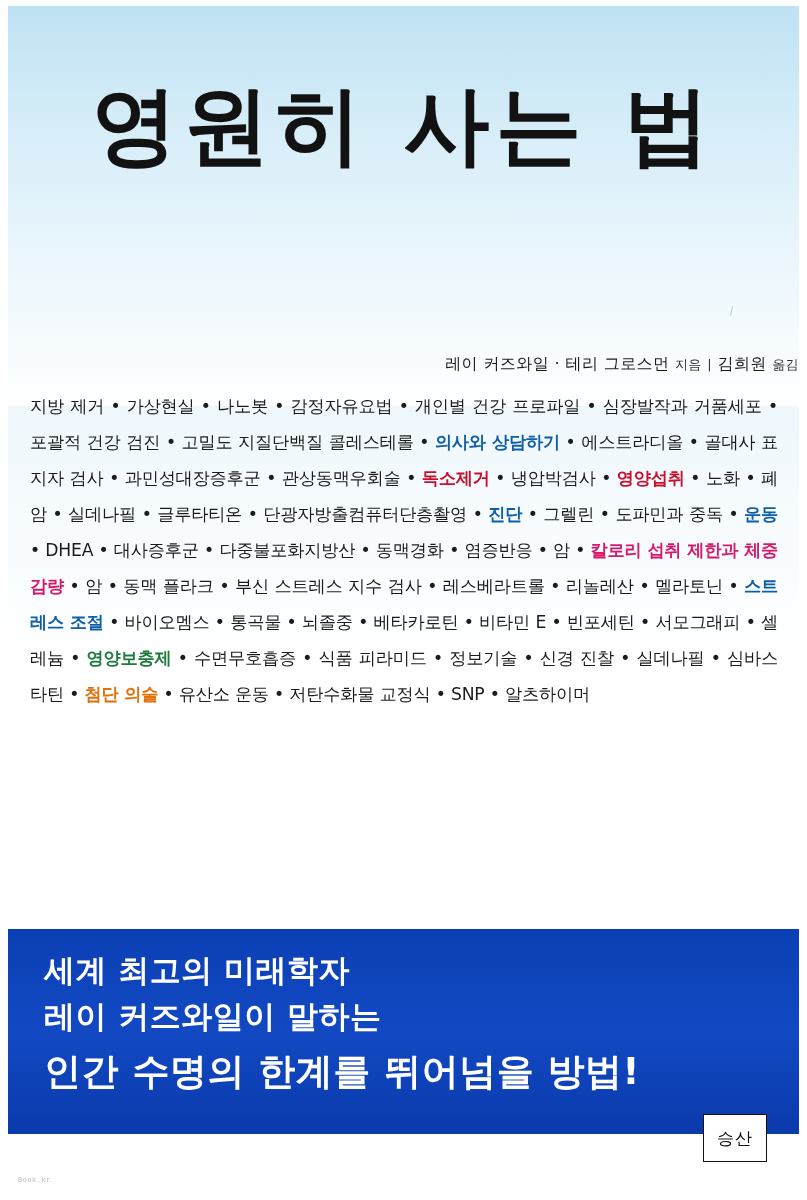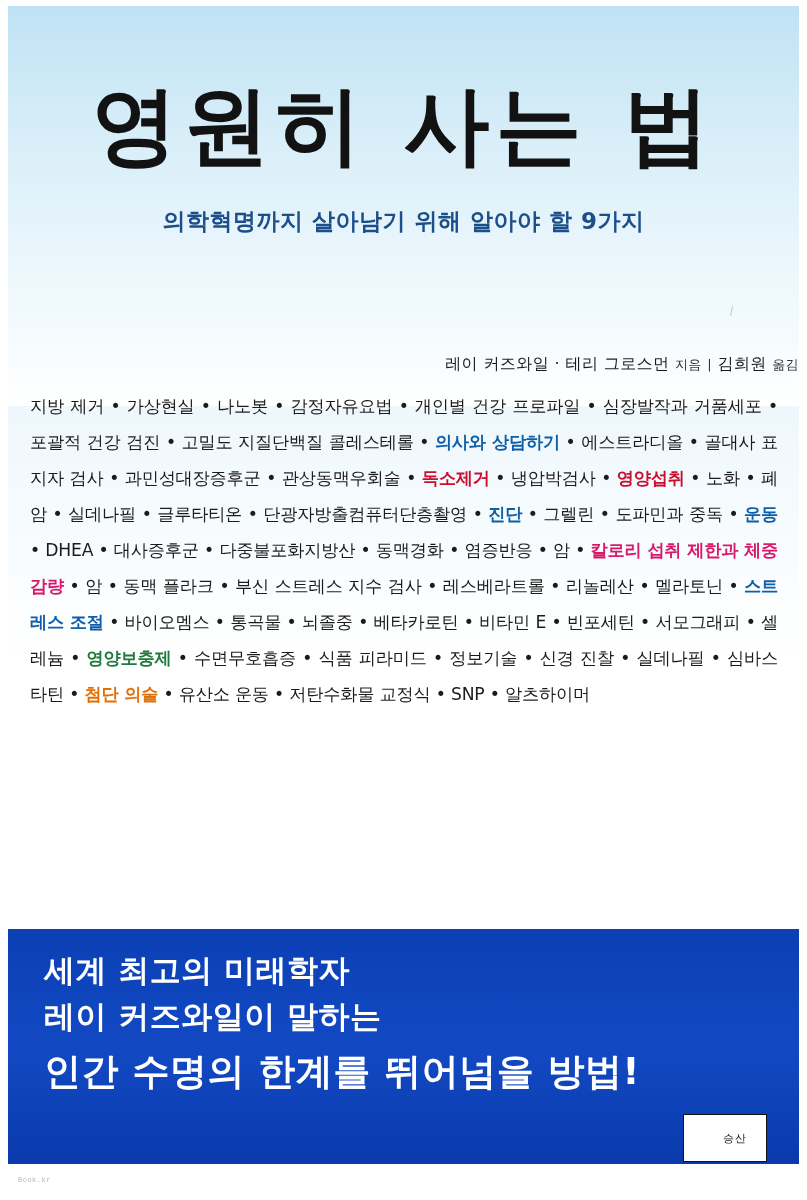--- a/index.html
+++ b/index.html
@@ -106,21 +106,21 @@
   }
   .keywords .hl-orange {
     color: #e2700a;
     font-weight: bold;
   }
   .band {
     position: absolute;
     left: 0;
     top: 923px;
     width: 100%;
-    height: 235px;
+    height: 205px;
     background: #1144b8;
     background: linear-gradient(180deg, #0b3fb4 0%, #1249c3 50%, #0a3aac 100%);
   }
   .band-inner {
     position: absolute;
     left: 36px;
     top: 18px;
     right: 24px;
   }
   .band-line {
@@ -136,25 +136,24 @@
     position: absolute;
     right: 32px;
     bottom: 26px;
     width: 62px;
     height: 46px;
     border: 1.5px solid #111;
     display: flex;
     align-items: center;
     justify-content: center;
     font-family: "DejaVu Sans", "Liberation Sans", sans-serif;
-    font-size: 11px;
+    font-size: 17px;
     color: #111;
     letter-spacing: 1px;
     background: #ffffff;
-    padding-left: 20px;
   }
   .corner-code {
     position: absolute;
     left: 10px;
     bottom: 4px;
     font-family: "Liberation Mono", monospace;
     font-size: 7px;
     color: #b9b9b9;
     letter-spacing: 0.5px;
     text-align: center;
@@ -172,21 +171,20 @@
 </style>
 </head>
 <body>
 
 <div class="page">
   <div class="cover">
     <div class="cover-top"></div>
     <div class="tick"></div>
 
     <div class="title">영원히 사는 법</div>
-    <div class="subtitle">의학혁명까지 살아남기 위해 알아야 할 9가지</div>
 
     <div class="authors">
       <span>레이 커즈와일 · 테리 그로스먼</span>
       <span class="small">지음</span>
       <span class="small">|</span>
       <span>김희원</span>
       <span class="small">옮김</span>
     </div>
 
     <div class="keywords" id="keywords"><span>지방 제거 • 가상현실 • 나노봇 • 감정자유요법 • 개인별 건강 프로파일 • 심장발작과 거품세포 • 포괄적 건강 검진 • 고밀도 지질단백질 콜레스테롤 • </span><span class="hl-blue">의사와 상담하기</span><span> • 에스트라디올 • 골대사 표지자 검사 • 과민성대장증후군 • 관상동맥우회술 • </span><span class="hl-red">독소제거</span><span> • 냉압박검사 • </span><span class="hl-red">영양섭취</span><span> • 노화 • 폐암 • 실데나필 • 글루타티온 • 단광자방출컴퓨터단층촬영 • </span><span class="hl-blue">진단</span><span> • 그렐린 • 도파민과 중독 • </span><span class="hl-blue">운동</span><span> • DHEA • 대사증후군 • 다중불포화지방산 • 동맥경화 • 염증반응 • 암 • </span><span class="hl-pink">칼로리 섭취 제한과 체중 감량</span><span> • 암 • 동맥 플라크 • 부신 스트레스 지수 검사 • 레스베라트롤 • 리놀레산 • 멜라토닌 • </span><span class="hl-blue">스트레스 조절</span><span> • 바이오멤스 • 통곡물 • 뇌졸중 • 베타카로틴 • 비타민 E • 빈포세틴 • 서모그래피 • 셀레늄 • </span><span class="hl-green">영양보충제</span><span> • 수면무호흡증 • 식품 피라미드 • 정보기술 • 신경 진찰 • 실데나필 • 심바스타틴 • </span><span class="hl-orange">첨단 의술</span><span> • 유산소 운동 • 저탄수화물 교정식 • SNP • 알츠하이머</span></div>

